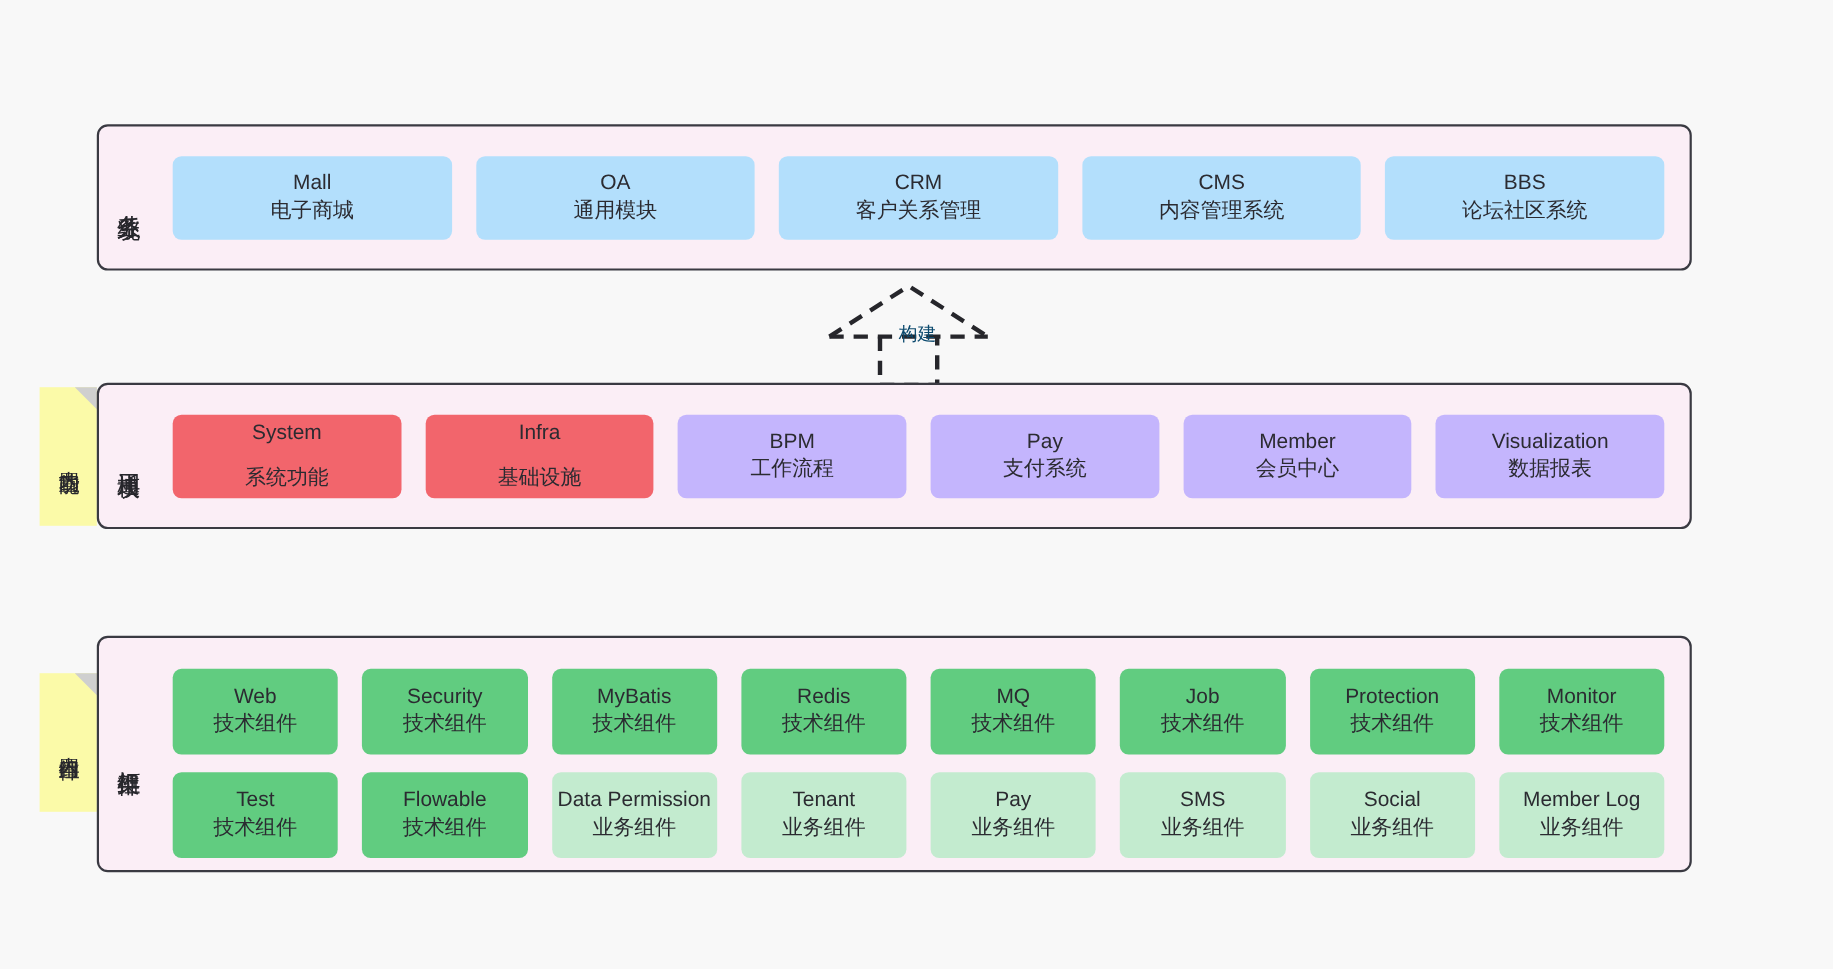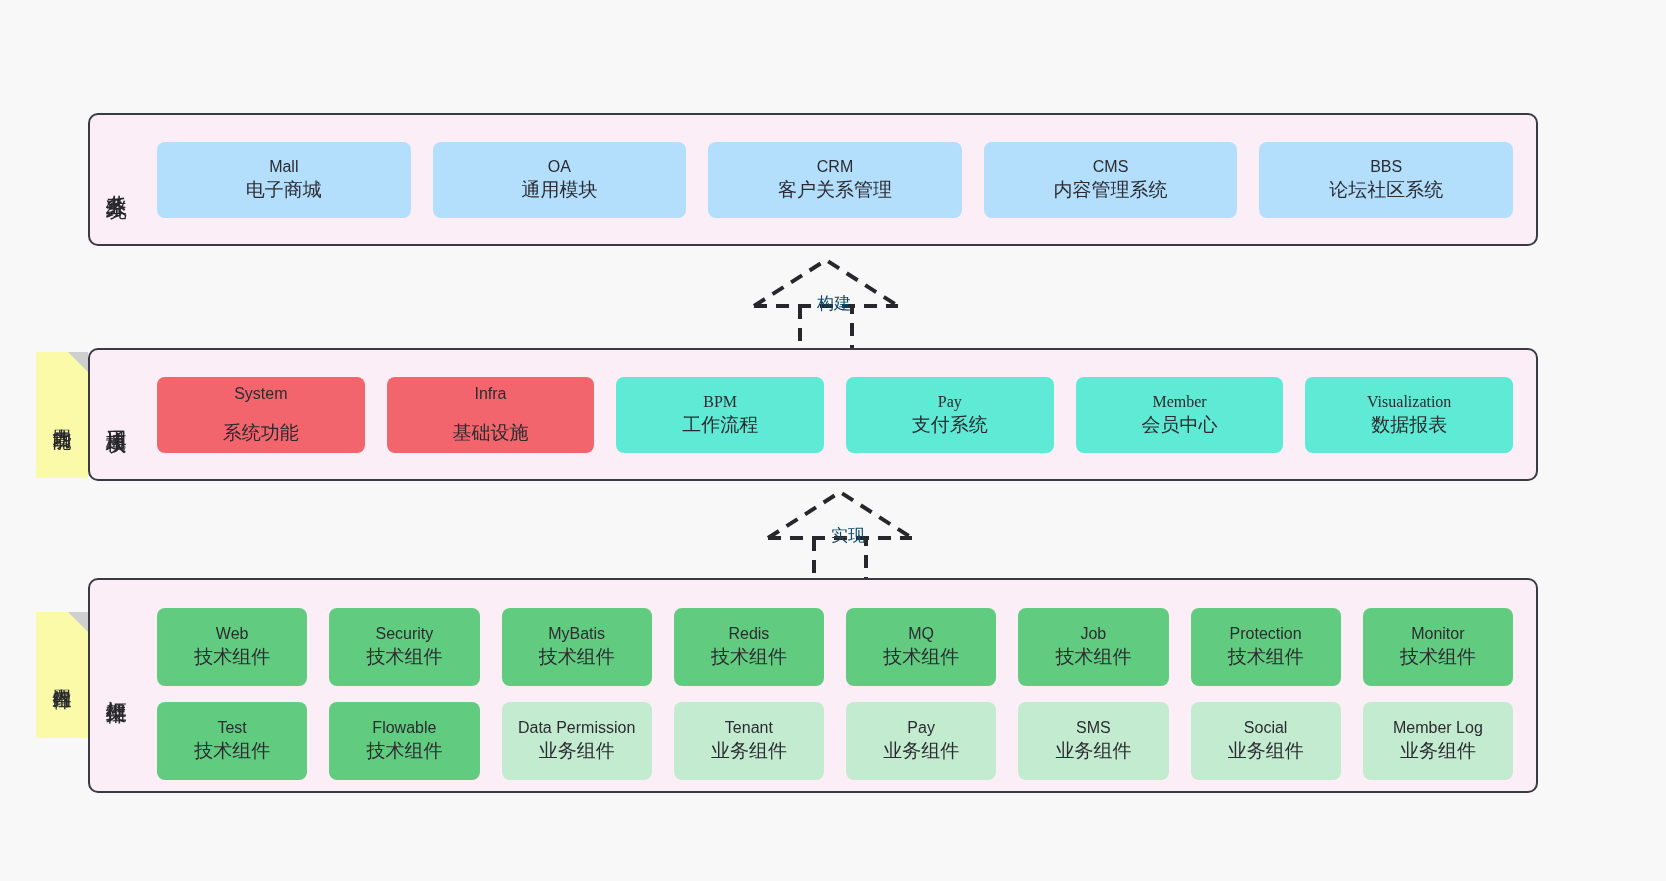--- a/index.html
+++ b/index.html
@@ -65,27 +65,27 @@
     border-radius: 8px;
     display: flex;
     flex-direction: column;
     align-items: center;
     justify-content: center;
     text-align: center;
     color: #2b2b31;
     line-height: 1.28;
     padding: 6px 4px;
   }
-  .card .l1 { font-size: 16px; }
+  .card .l1 { font-size: 19px; }
   .card .l2 { font-size: 19px; }
 
   
   .c-blue       { background: #b3dffc; }
   .c-red        { background: #f2656c; gap: 16px; }
-  .c-pink       { background: #5eead4; font-family: Liberation Serif, serif; }
+  .c-pink       { background: #c4b5fd; }
   .c-green      { background: #61cc80; }
   .c-greenlight { background: #c3ebcf; }
 
   
   #band-business { left: 88px;  top: 113px; width: 1450px; height: 133px; }
   #band-business .card { height: 76px; }
 
   #band-general  { left: 88px;  top: 348px; width: 1450px; height: 133px; }
   #band-general .card { height: 76px; }
 
@@ -202,28 +202,20 @@
         <span class="l1">Member</span>
         <span class="l2">会员中心</span>
       </div>
       <div class="card c-pink">
         <span class="l1">Visualization</span>
         <span class="l2">数据报表</span>
       </div>
     </div>
   </div>
 
-  <div class="connector" id="conn-implement">
-    <svg width="180" height="96" viewBox="0 0 180 96">
-      <path d="M 2 50 L 74 4 L 146 50" fill="none" stroke="#26262b" stroke-width="4" stroke-dasharray="13 9"></path>
-      <path d="M 2 50 L 146 50" fill="none" stroke="#26262b" stroke-width="4" stroke-dasharray="13 9"></path>
-      <path d="M 48 50 L 48 94 L 100 94 L 100 50" fill="none" stroke="#26262b" stroke-width="4" stroke-dasharray="13 9"></path>
-    </svg>
-    <span class="conn-label">实现</span>
-  </div>
 
   <div class="note" id="note-components">
     <span class="fold"></span>
     <span>内置组件</span>
   </div>
 
   <div class="band" id="band-framework">
     <div class="band-title">框架组件</div>
     <div class="cards two-rows">
 

